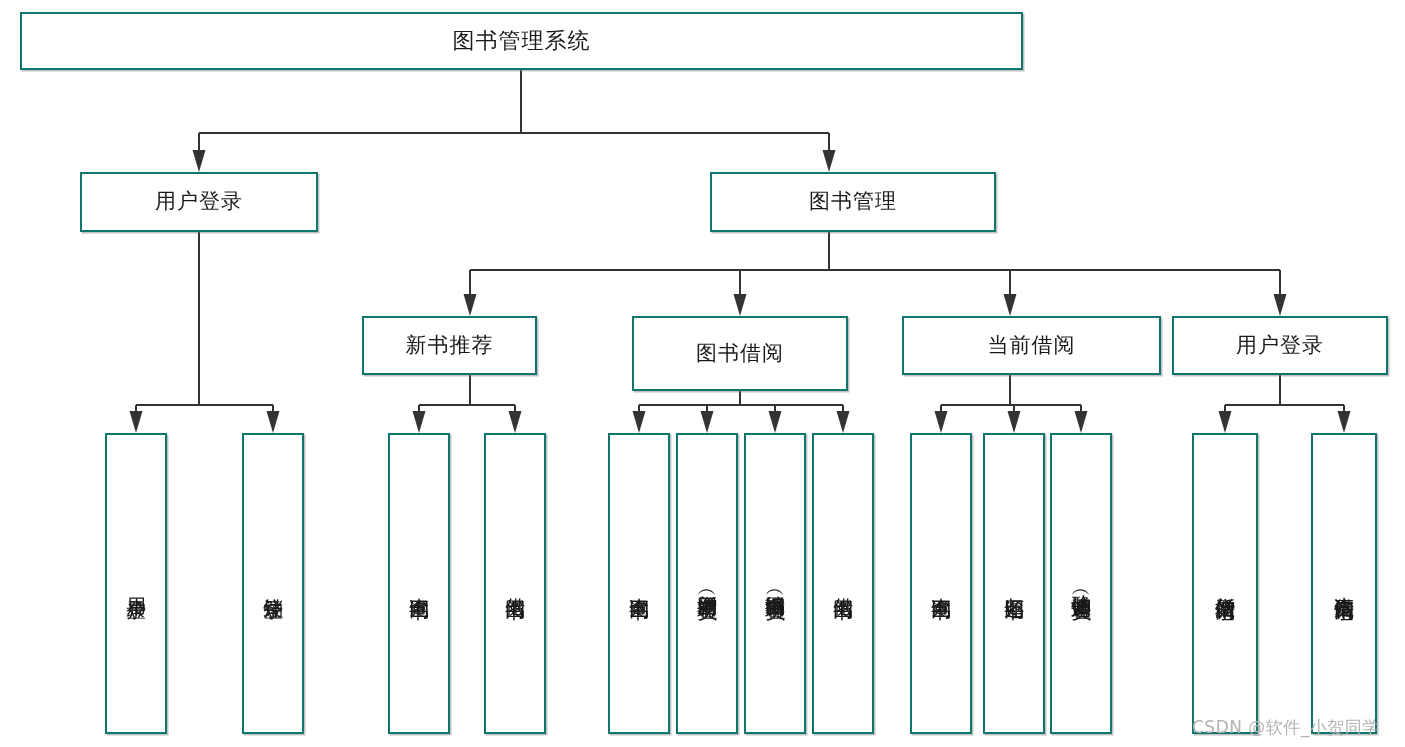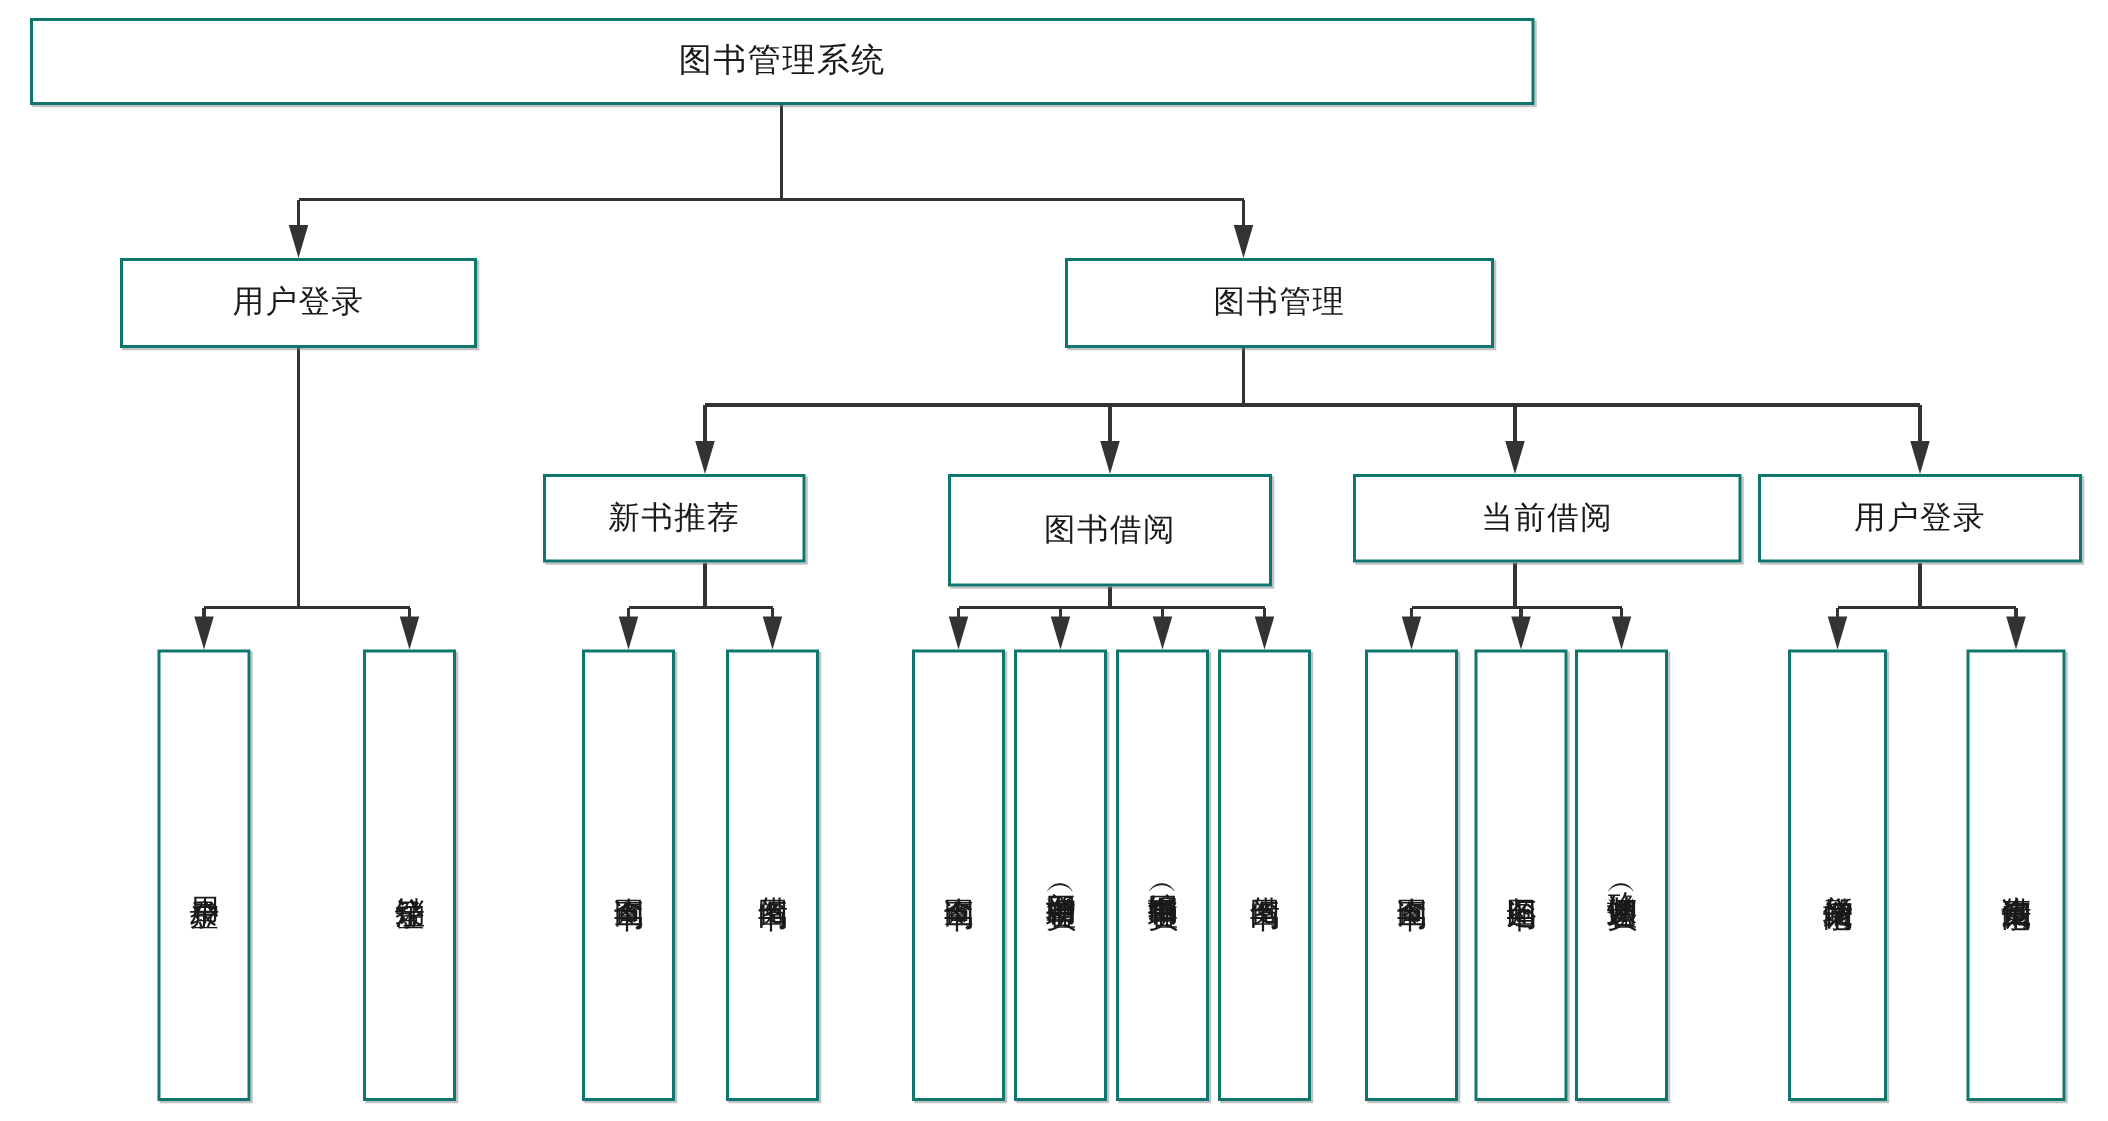--- a/index.html
+++ b/index.html
@@ -181,14 +181,15 @@
         <span class="vtext">确认归还（管理员）</span>
       </div>
       <div class="node leaf vertical" style="left: 1192px; top: 433px; width: 66px; height: 301px;">
         <span class="vtext">新增借阅记录</span>
       </div>
       <div class="node leaf vertical" style="left: 1311px; top: 433px; width: 66px; height: 301px;">
         <span class="vtext">查询借阅记录</span>
       </div>
     </div>
 
+  <div class="watermark" style="left: 1192px; top: 716px; color: rgb(179, 179, 179);">CSDN @软件_小贺同学</div>
 
 </div>
 
 </body></html>

